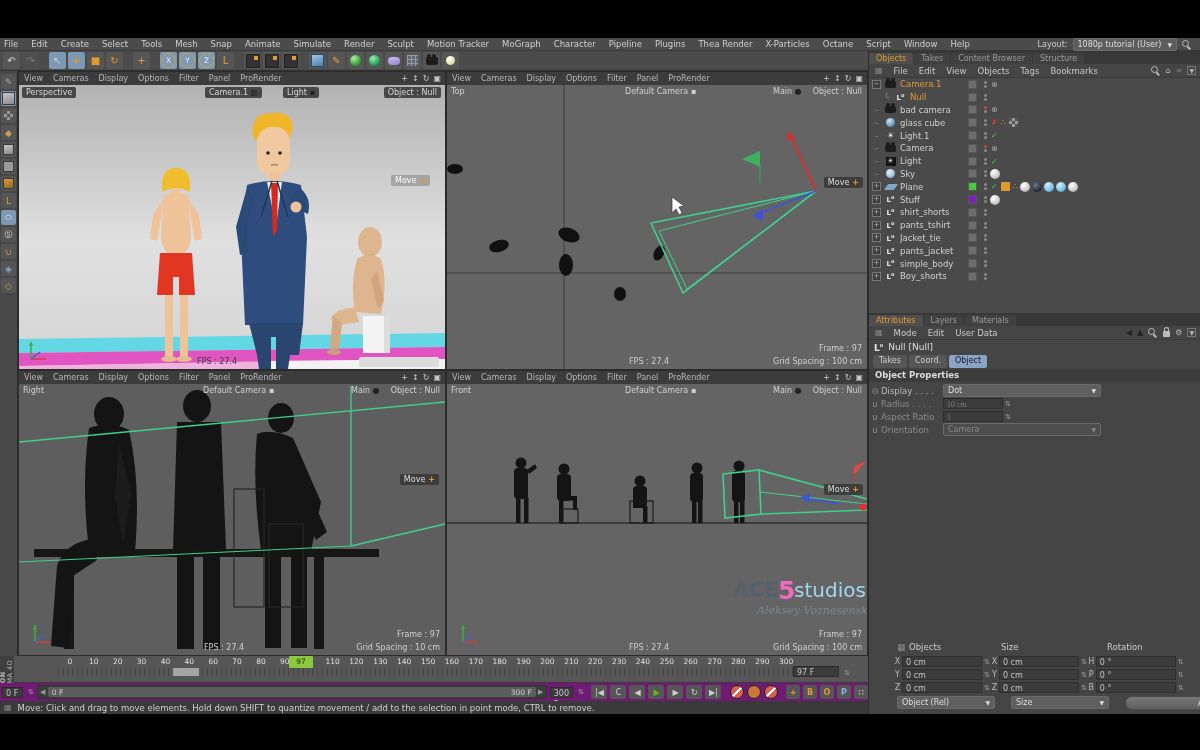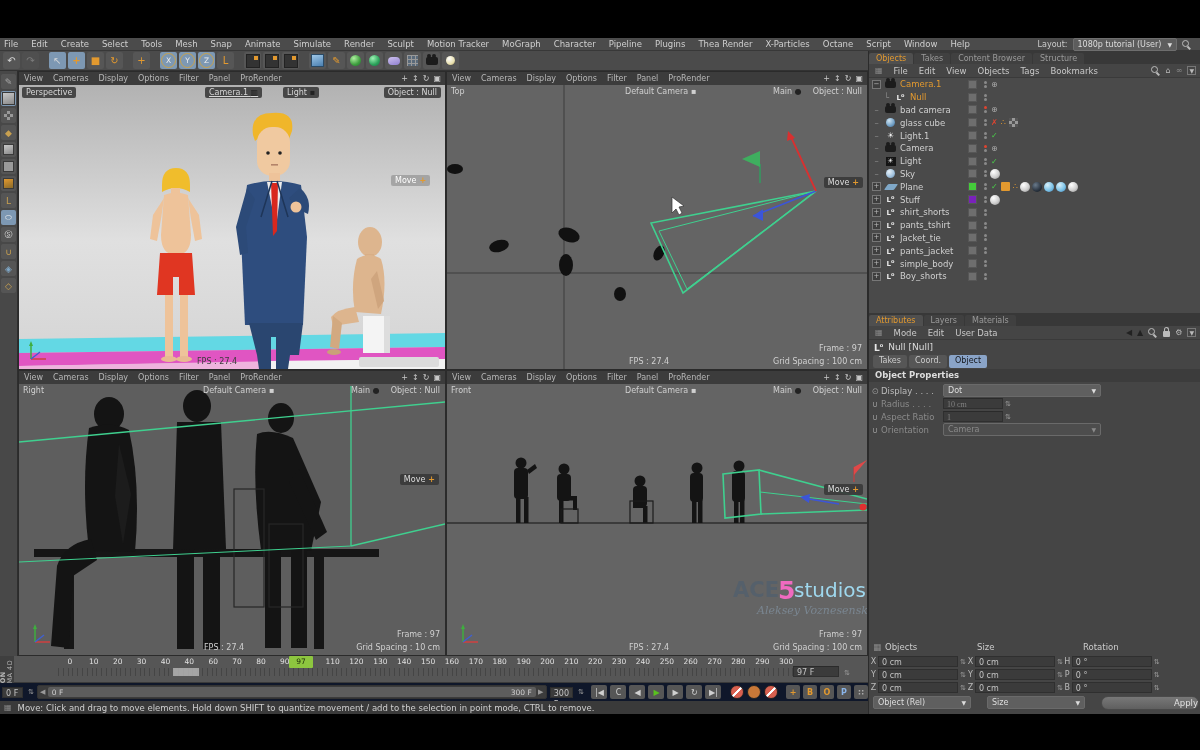--- a/index.html
+++ b/index.html
@@ -54,21 +54,21 @@
   .vpbody{position:relative;overflow:hidden;}
   .vplabels{position:absolute;left:0;top:0;width:100%;height:14px;z-index:5;font-size:8px;}
   .pill{position:absolute;background:rgba(62,62,62,.92);color:#d6d6d6;border-radius:2px;padding:1px 4px;white-space:nowrap;}
   .movebadge{position:absolute;background:rgba(58,58,58,.92);color:#ddd;border-radius:2px;padding:1px 4px;
              font-size:8px;z-index:6;white-space:nowrap;}
   .movebadge b{color:#e2992f;font-weight:bold;margin-left:3px;}
   .movebadge.light{background:rgba(160,160,160,.9);color:#fff;}
   .vpinfo{position:absolute;font-size:8px;color:#d0d0d0;z-index:5;white-space:nowrap;}
   .vpinfo.dark{color:#3c3c3c;}
   
-  .rpanel{left:868px;top:51px;width:332px;height:663px;background:#454545;border-left:1px solid #2b2b2b;box-sizing:border-box;}
+  .rpanel{left:868px;top:51px;width:332px;height:663px;background:#454545;border-left:1px solid #2b2b2b;box-sizing:border-box;padding-left:24px;}
   .tabsrow{position:absolute;left:0;width:332px;height:13px;background:#383838;display:flex;align-items:flex-end;
            font-size:8px;color:#9a9a9a;}
   .tab{padding:1px 7px;margin-right:1px;background:#404040;border-radius:2px 2px 0 0;}
   .tab.active{background:#4f4f4f;color:#e2992f;}
   .pmenu{position:absolute;left:0;width:332px;height:14px;background:#454545;border-bottom:1px solid #3a3a3a;
          display:flex;align-items:center;gap:11px;padding-left:6px;box-sizing:border-box;font-size:8.5px;color:#c8c8c8;}
   .pmenu .grip{color:#8a8a8a;font-size:8px;}
   .pmenu .icons{position:absolute;right:5px;display:flex;gap:5px;align-items:center;color:#bbb;font-size:8px;}
   .lockico{width:7px;height:6px;background:#bbb;border-radius:1px;position:relative;margin-top:3px;}
   .lockico::before{content:"";position:absolute;left:1px;top:-4px;width:3px;height:3px;border:1.5px solid #bbb;
@@ -141,21 +141,21 @@
   .brand span{writing-mode:vertical-rl;transform:rotate(180deg);font-size:6.5px;color:#b8b8b8;letter-spacing:.5px;line-height:7px;}
   .ruler{left:14px;top:656px;width:854px;height:27px;background:#565656;border-bottom:1px solid #3a3a3a;box-sizing:border-box;}
   .rlabels{position:absolute;left:44px;top:1px;width:740px;height:10px;display:flex;}
   .rlabels .tick{flex:1;text-align:center;font-size:7.5px;color:#e0e0e0;}
   .rticks{position:absolute;left:44px;top:12px;width:740px;height:8px;
           background:repeating-linear-gradient(90deg,#454545 0 1px,transparent 1px 4.8px);}
   .playhead{position:absolute;left:275px;top:0;width:24px;height:12px;background:#8dc63f;color:#1c2a08;
             font-size:7.5px;text-align:center;line-height:12px;border-radius:1px;z-index:3;}
   .kfbar{position:absolute;left:159px;top:12px;width:26px;height:8px;background:#b9b9b9;opacity:.8;}
   .curframe{position:absolute;left:779px;top:10px;width:62px;height:15px;}
-  .rangebar{left:0;top:683px;width:868px;height:18px;background:#0f172a;display:flex;align-items:center;gap:3px;
+  .rangebar{left:0;top:683px;width:868px;height:18px;background:#701a75;display:flex;align-items:center;gap:3px;
             padding-left:2px;box-sizing:border-box;}
   .slider{position:relative;height:12px;background:#3c3c3c;border:1px solid #333;border-radius:2px;flex:0 0 auto;}
   .slider .bar{position:absolute;left:10px;right:10px;top:1px;bottom:1px;background:#5d5d5d;border-radius:2px;
                display:flex;justify-content:space-between;align-items:center;padding:0 4px;font-size:7.5px;color:#cfcfcf;}
   .slider .arr{position:absolute;top:0;width:10px;height:12px;color:#999;font-size:7px;line-height:12px;text-align:center;}
   .pbtn{width:16px;height:14px;background:#565656;border-radius:2px;display:flex;align-items:center;justify-content:center;
         font-size:8px;color:#d0d0d0;flex:0 0 auto;}
   .pbtn.play{color:#59c11e;}
   .recbtn{width:12px;height:12px;border-radius:50%;flex:0 0 auto;border:1px solid #222;
           background:linear-gradient(135deg,#d86050 45%,#fff 45%,#fff 55%,#d86050 55%),#c0392b;}
@@ -365,21 +365,21 @@
 
         <g transform="translate(8,256)">
           <line x1="4" y1="18" x2="4" y2="3" stroke="#3fae3f" stroke-width="1.5"></line>
             <polygon points="4,0 2,5 6,5" fill="#3fae3f"></polygon>
           <line x1="4" y1="18" x2="19" y2="18" stroke="#d04040" stroke-width="1.5"></line>
           <line x1="4" y1="18" x2="13" y2="11" stroke="#4060d0" stroke-width="1.5"></line>
         </g>
       </svg>
       <div class="vplabels">
         <span class="pill" style="left:3px;top:2px;">Perspective</span>
-        <span class="pill" style="left:186px;top:2px;text-decoration:underline;">
+        <span class="pill" style="left:186px;top:2px;">
           <span>Camera.1</span> <b style="color:#222;">▥</b></span>
         <span class="pill" style="left:264px;top:2px;">
           <span>Light</span> <b style="color:#222;">▪</b></span>
         <span class="pill" style="right:4px;top:2px;">Object : Null</span>
       </div>
       <span class="movebadge light" style="left:372px;top:90px;">
         <span>Move</span><b>+</b></span>
       <span class="vpinfo dark" style="left:178px;top:272px;">FPS : 27.4</span>
       <span class="abs" style="left:340px;top:272px;width:80px;height:10px;background:#dcdcdc;border-radius:2px;"></span>
     </div>

